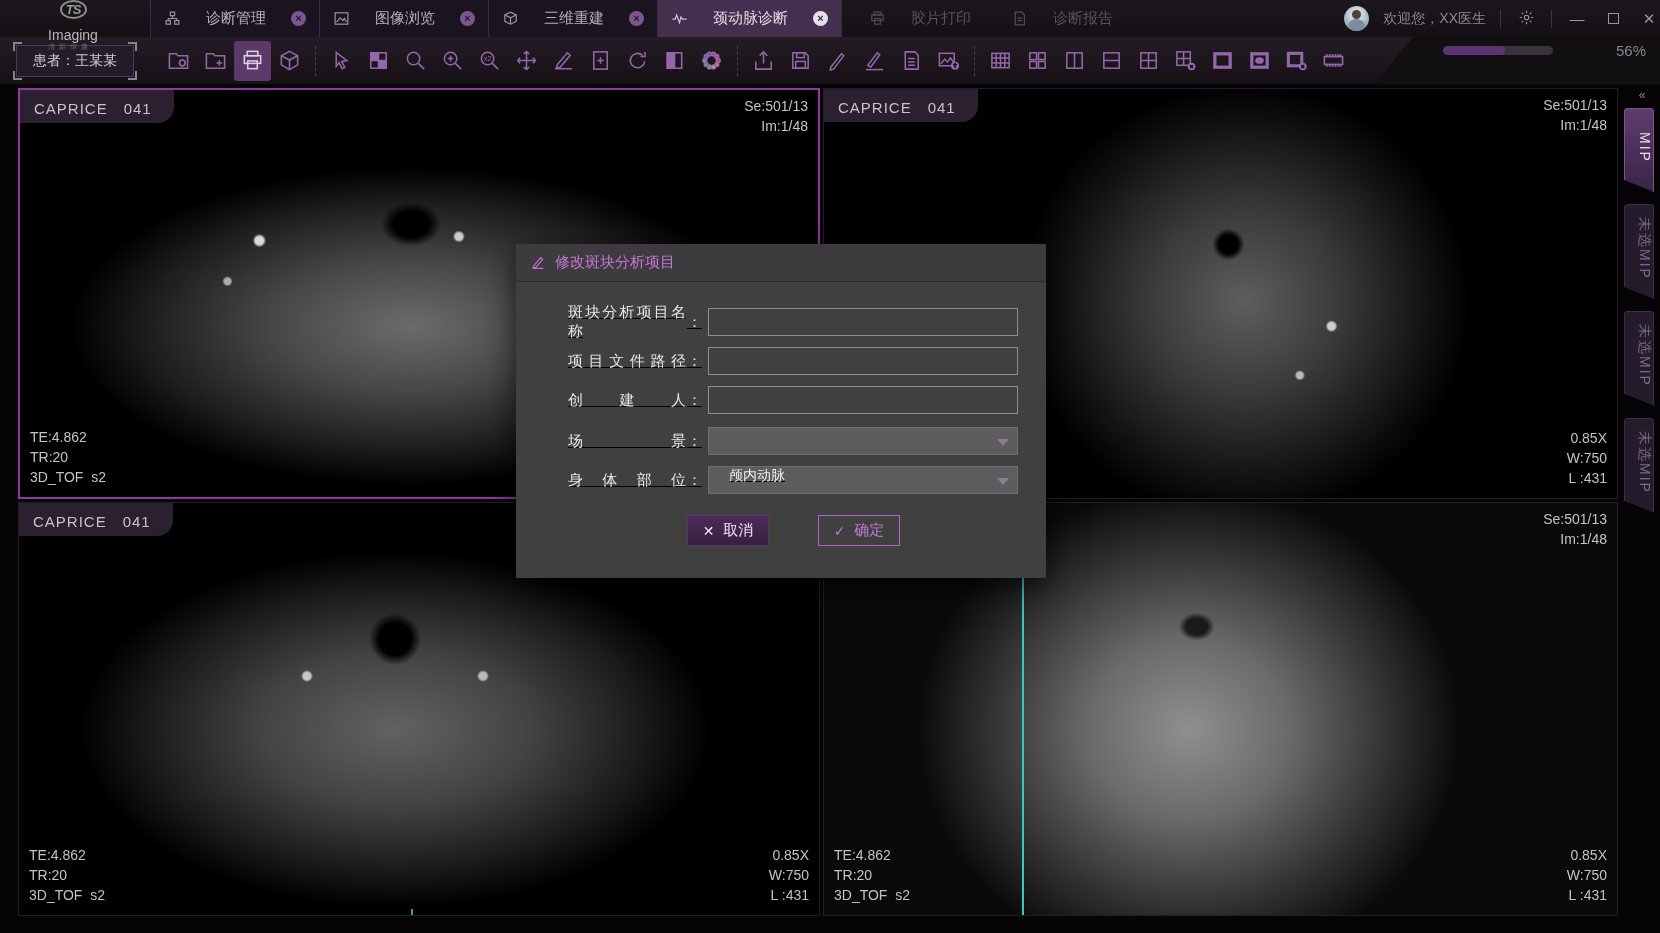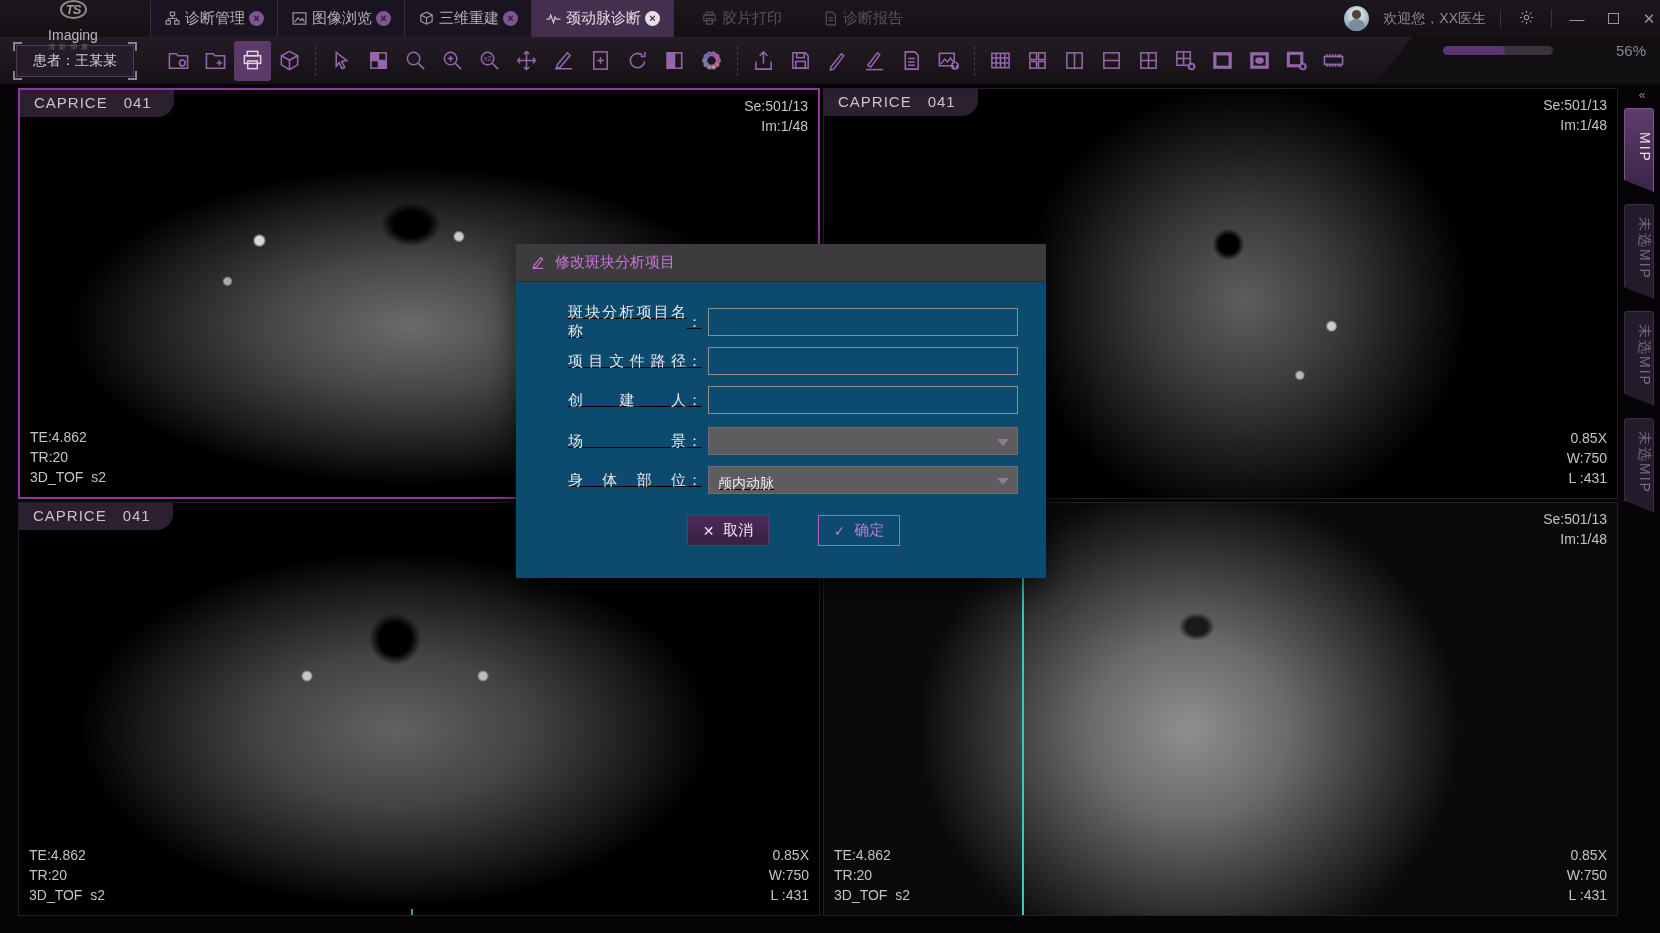--- a/index.html
+++ b/index.html
@@ -9,21 +9,21 @@
 
   
   #topbar { position:absolute; left:0; top:0; width:1660px; height:37px;
     background:linear-gradient(#1c171d,#151014); display:flex; align-items:stretch; z-index:30; }
   #logo { display:flex; align-items:center; gap:9px; padding:0 18px 0 14px; width:150px;flex-direction:column; }
   #logo .mono { width:27px; height:27px; border-radius:50%; border:2px solid #8a8a8a;
     color:#9a9a9a; font-weight:bold; font-size:13px; display:flex; align-items:center;
     justify-content:center; letter-spacing:-1px; font-style:italic; }
   #logo .lname { color:#b9b9b9; font-weight:normal; font-size:14px; line-height:14px; }
   #logo .lsub { color:#6f6b70; font-size:7px; letter-spacing:4px; }
-  .tab { display:flex; align-items:center; gap:4px; padding:0 13px; font-size:15px;
+  .tab { display:flex; align-items:center; gap:25px; padding:0 13px; font-size:15px;
     color:#b7b0bb; border-left:1px solid #3d2b46; border-right:1px solid #3d2b46;
     background:#1a1420; cursor:pointer; position:relative; }
   .tab + .tab { border-left:none; }
   .tab.active { background:#44304e; color:#e3dde6; }
   .tab.disabled { background:transparent; border:none; color:#595259; margin-left:14px; }
   .tab .ticon { width:17px; height:17px; flex:0 0 auto; opacity:.9; }
   .tab .close-badge { width:15px; height:15px; border-radius:50%; background:#7d5590;
     color:#241b29; font-size:11px; line-height:15px; text-align:center; font-weight:bold; }
   .tab.active .close-badge { background:#e4e0e6; color:#3a2a44; }
   #topbar-right { margin-left:auto; display:flex; align-items:center; gap:14px; }
@@ -56,21 +56,21 @@
   #progress-fill { height:100%; background:#5d3472; border-radius:5px; }
   #progress-pct { position:absolute; right:14px; top:5px; color:#8b868d; font-size:15px; }
   #upload-error { position:absolute; left:86px; top:24px; color:#c23434; font-size:14px;margin-top:30px; }
 
   
   .vp { position:absolute; background:#000; overflow:hidden; }
   #vp-tl { left:18px; top:88px; width:802px; height:411px; border:2px solid #93369f; }
   #vp-tr { left:823px; top:88px; width:795px; height:411px; border:1px solid #241d26; }
   #vp-bl { left:18px; top:502px; width:802px; height:414px; border:1px solid #241d26; }
   #vp-br { left:823px; top:502px; width:795px; height:414px; border:1px solid #241d26; }
-  .vp-label { position:absolute; left:0; top:0; padding:4px 22px 6px 14px; background:#2a2030;
+  .vp-label { position:absolute; left:0; top:0; padding:10px 22px 6px 14px; background:#2a2030;
     color:#c9c2ce; font-size:15px; letter-spacing:1px; border-radius:0 0 16px 0; z-index:3; }
   .vp-label b { font-weight:normal; margin-left:16px; }
   .meta { position:absolute; color:#c3c3c3; font-size:14px; line-height:20px; z-index:3; white-space:pre; }
   .m-tr { right:10px; top:6px; text-align:right; }
   .m-bl { left:10px; bottom:10px; }
   .m-br { right:10px; bottom:10px; text-align:right; }
   .mri { position:absolute; inset:0; z-index:1; }
   #mri-tl { background:
     radial-gradient(9px 9px at 30% 37%, #d8d8d8 0 45%, transparent 75%),
     radial-gradient(8px 8px at 55% 36%, #cccccc 0 45%, transparent 75%),
@@ -97,33 +97,33 @@
   #rail { position:absolute; right:0; top:88px; width:40px; height:828px; z-index:5; }
   #rail-collapse { color:#8b8590; font-size:12px; letter-spacing:-2px; text-align:center; cursor:pointer; margin:0 0 6px 2px; }
   .rtab { width:30px; margin:0 0 12px 4px; padding:12px 0 18px; color:#7b6a88; background:#241b2b;
     border:1px solid #3c2d46; border-radius:3px 3px 0 3px; writing-mode:vertical-rl; text-orientation:sideways;
     font-size:14px; text-align:center; letter-spacing:2px; cursor:pointer;
     clip-path:polygon(0 0, 100% 0, 100% 100%, 0 calc(100% - 12px)); }
   .rtab.active { background:linear-gradient(#5d3d6b,#3a2546); color:#e6dfea; border-color:#7c5590; height:84px; }
 
   
   #overlay-dialog { position:absolute; left:516px; top:244px; width:530px; height:334px;
-    background:#0c4a6e; box-shadow:0 8px 30px rgba(0,0,0,.65); z-index:40; }
+    background:#404040; box-shadow:0 8px 30px rgba(0,0,0,.65); z-index:40; }
   #dlg-titlebar { height:38px; background:#3e3b3e; border-bottom:1px solid #2e2b2e;
     display:flex; align-items:center; gap:9px; padding:0 14px; }
   #dlg-titlebar svg { width:16px; height:16px; stroke:#bf72d2; fill:none; stroke-width:1.8; }
   #dlg-title { color:#c478d6; font-size:15px; }
   .drow { position:absolute; left:52px; height:28px; display:flex; align-items:center;text-decoration:underline; }
   .dlabel { display:inline-block; width:118px; color:#e8e6e8; font-size:15px;
     text-align:justify; text-align-last:justify; }
   .dcolon { color:#e8e6e8; font-size:15px; margin:0 6px 0 1px; }
   .dinput { width:310px; height:28px; background:transparent; border:1px solid #8f8d8f;
     color:#eee; font-size:14px; padding:0 8px; outline:none; }
   .dselect { width:310px; height:28px; background:#5e5c5e; border:1px solid #6e6c6e;
-    color:#f0eef0; font-size:14px; display:flex; align-items:flex-end; padding:0 9px;
+    color:#f0eef0; font-size:14px; display:flex; align-items:flex-start; padding:0 20px;
     position:relative; cursor:pointer; }
   .dselect .arr { position:absolute; right:8px; top:11px; width:0; height:0;
     border-left:6px solid transparent; border-right:6px solid transparent; border-top:7px solid #8a7f8d; }
   .dbtn { position:absolute; height:31px; display:flex; align-items:center; justify-content:center;
     gap:9px; font-size:15px; cursor:pointer; }
   #btn-cancel { left:171px; top:271px; width:82px; background:linear-gradient(#4e2959,#38203f);
     border:1px solid #5c3a66; color:#efeaf0; }
   #btn-confirm { left:302px; top:271px; width:82px; background:transparent;
     border:1px solid #b263c6; color:#c478d6; }
   .bic { font-size:14px; }

